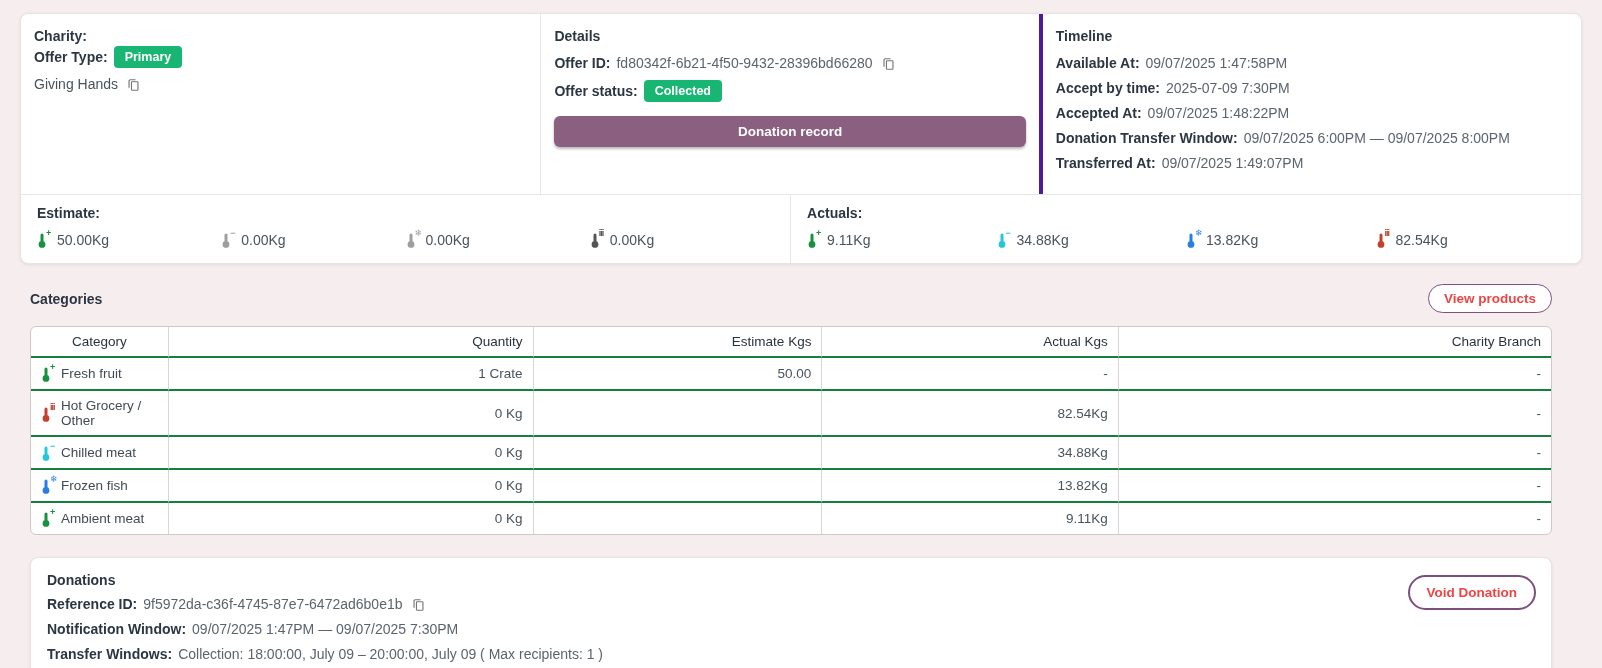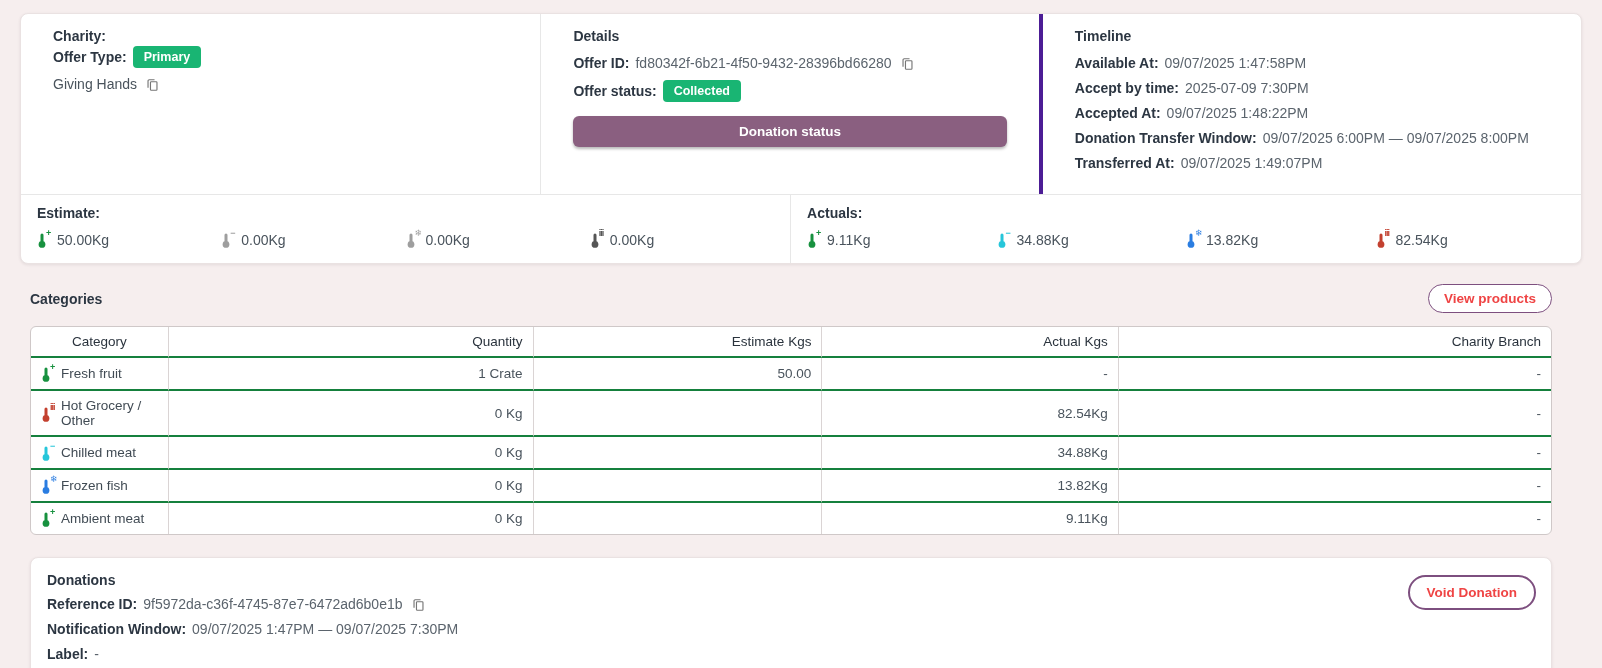--- a/index.html
+++ b/index.html
@@ -5,21 +5,21 @@
   html,body{margin:0;padding:0;}
   body{
     background:#f6eeee;
     font-family:"Liberation Sans","DejaVu Sans",sans-serif;
     font-size:14px;color:#37414b;
   }
   .page{width:1602px;height:668px;box-sizing:border-box;padding:13px 20px 0 20px;overflow:hidden;}
   .card{background:#fff;border:1px solid #eae2e2;border-radius:8px;box-shadow:0 1px 3px rgba(70,50,55,.10);}
   
   .top-row{display:flex;min-height:164px;}
-  .col{box-sizing:border-box;padding:14px 32px;}
+  .col{box-sizing:border-box;padding:14px 13px;}
   .col-charity{width:33.3%;}
   .col-details{width:32.2%;border-left:1px solid #e7e7e7;border-right:4px solid #4c1d95;}
   .col-timeline{flex:1;}
   .section-title{font-weight:700;color:#2c3642;margin-bottom:11px;}
   .lbl{font-weight:700;color:#2c3642;}
   .val{color:#5b646d;}
   .kv{margin-bottom:8px;line-height:17px;display:flex;align-items:center;gap:6px;white-space:nowrap;}
   .badge{display:inline-block;background:#19b573;color:#fff;font-weight:700;font-size:12.5px;padding:4px 11px;border-radius:4px;line-height:1.15;}
   .copy{display:inline-flex;align-items:center;cursor:pointer;margin-left:3px;}
   .btn-solid{display:block;width:100%;background:#8a5f80;color:#fff;font-weight:700;font-size:13.5px;
@@ -91,21 +91,21 @@
             <svg viewBox="0 0 16 16" width="13" height="14">
                 <path d="M10.5 1.5H4A1.5 1.5 0 0 0 2.5 3v8.5" fill="none" stroke="#757575" stroke-width="1.4"></path>
                 <rect x="5.5" y="4" width="8" height="10.5" rx="1" fill="none" stroke="#757575" stroke-width="1.4"></rect>
               </svg>
           </span>
         </div>
         <div class="kv">
           <span class="lbl">Offer status:</span>
           <span class="badge">Collected</span>
         </div>
-        <button type="button" class="btn-solid">Donation status</button>
+        <button type="button" class="btn-solid">Donation record</button>
       </div>
 
       <div class="col col-timeline">
         <div class="section-title">Timeline</div>
         <div class="kv">
             <span class="lbl">Available At:</span>
             <span class="val">09/07/2025 1:47:58PM</span>
           </div>
         <div class="kv">
             <span class="lbl">Accept by time:</span>
@@ -347,19 +347,23 @@
           <svg viewBox="0 0 16 16" width="13" height="14">
               <path d="M10.5 1.5H4A1.5 1.5 0 0 0 2.5 3v8.5" fill="none" stroke="#757575" stroke-width="1.4"></path>
               <rect x="5.5" y="4" width="8" height="10.5" rx="1" fill="none" stroke="#757575" stroke-width="1.4"></rect>
             </svg>
         </span>
       </div>
       <div class="kv">
         <span class="lbl">Notification Window:</span>
         <span class="val">09/07/2025 1:47PM — 09/07/2025 7:30PM</span>
       </div>
+      <div class="kv">
+        <span class="lbl">Transfer Windows:</span>
+        <span class="val">Collection: 18:00:00, July 09 – 20:00:00, July 09 ( Max recipients: 1 )</span>
+      </div>
       <div class="kv" style="margin-bottom:2px">
         <span class="lbl">Label:</span>
         <span class="val">-</span>
       </div>
     </section>
   </div>
 </div>
 
 </body></html>

